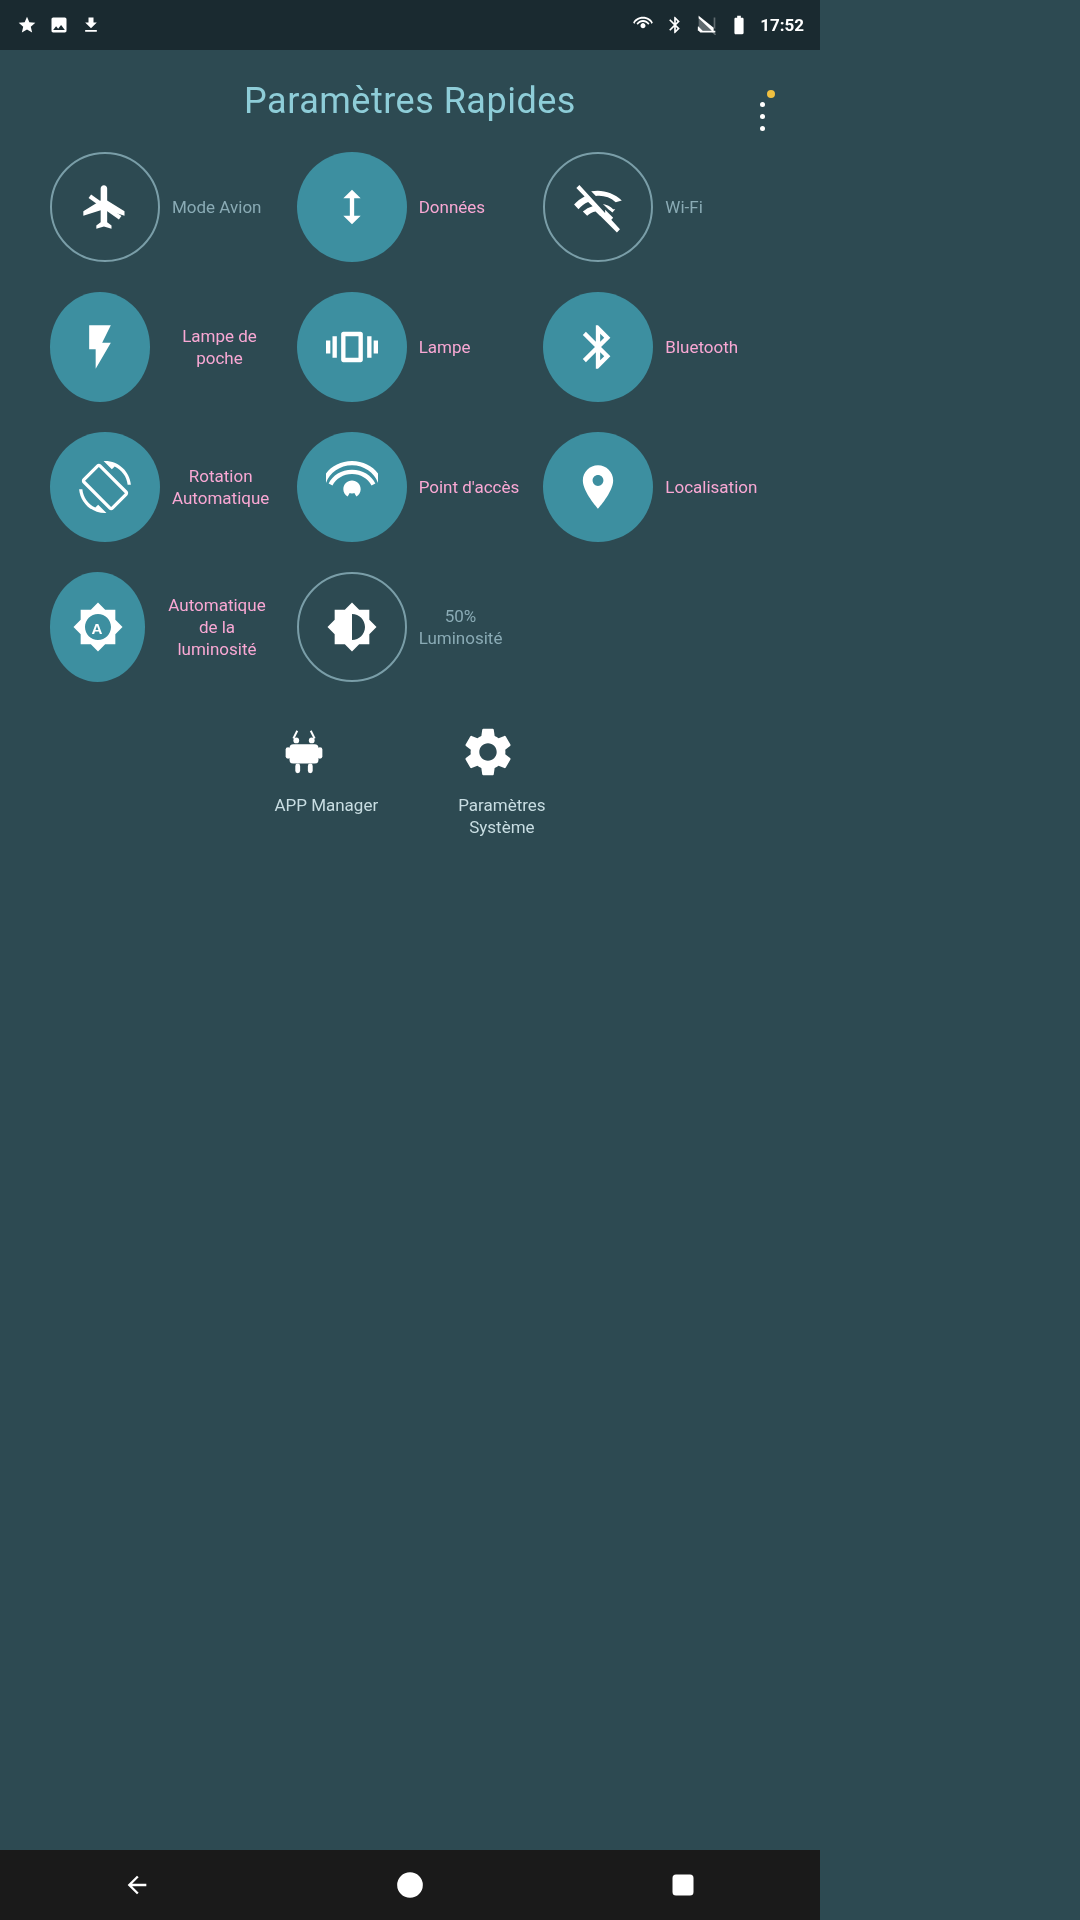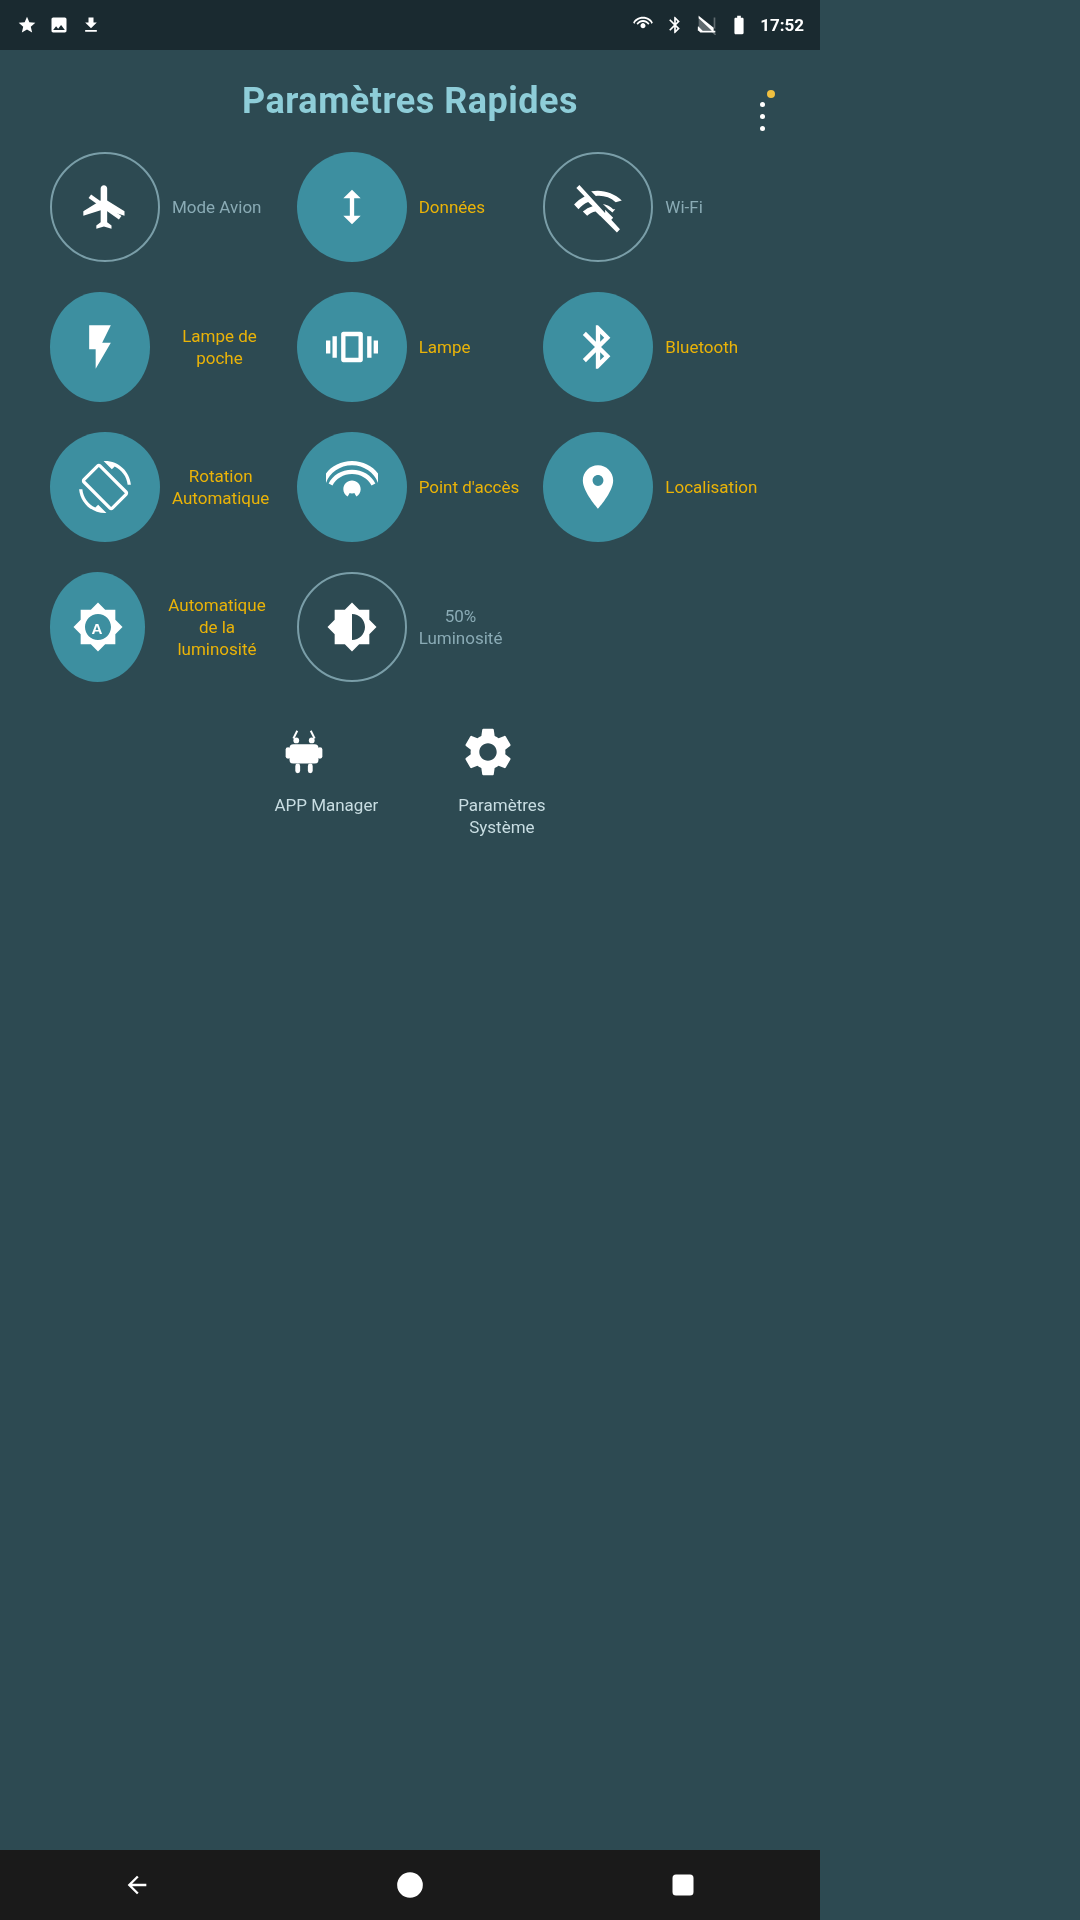--- a/index.html
+++ b/index.html
@@ -61,21 +61,21 @@
       display: flex;
       align-items: flex-start;
       justify-content: center;
       position: relative;
       margin-bottom: 30px;
       padding-top: 10px;
     }
     .page-title {
       font-size: 36px;
       color: #8ecdd8;
-      font-weight: 700;
+      font-weight: 400;
       text-align: center;
       letter-spacing: 0.5px;
     }
     .more-menu-btn {
       position: absolute;
       right: 0;
       top: 10px;
       display: flex;
       flex-direction: column;
       gap: 4px;
@@ -133,21 +133,21 @@
       fill: white;
     }
 
     .qs-label {
       color: #c8dde2;
       font-size: 17px;
       text-align: center;
       line-height: 1.3;
     }
     .qs-label.active {
-      color: #eab308;
+      color: #f9a8d4;
     }
     .qs-label.inactive {
       color: #8aabb5;
     }
 
     
     .bottom-actions {
       display: flex;
       justify-content: center;
       gap: 80px;

